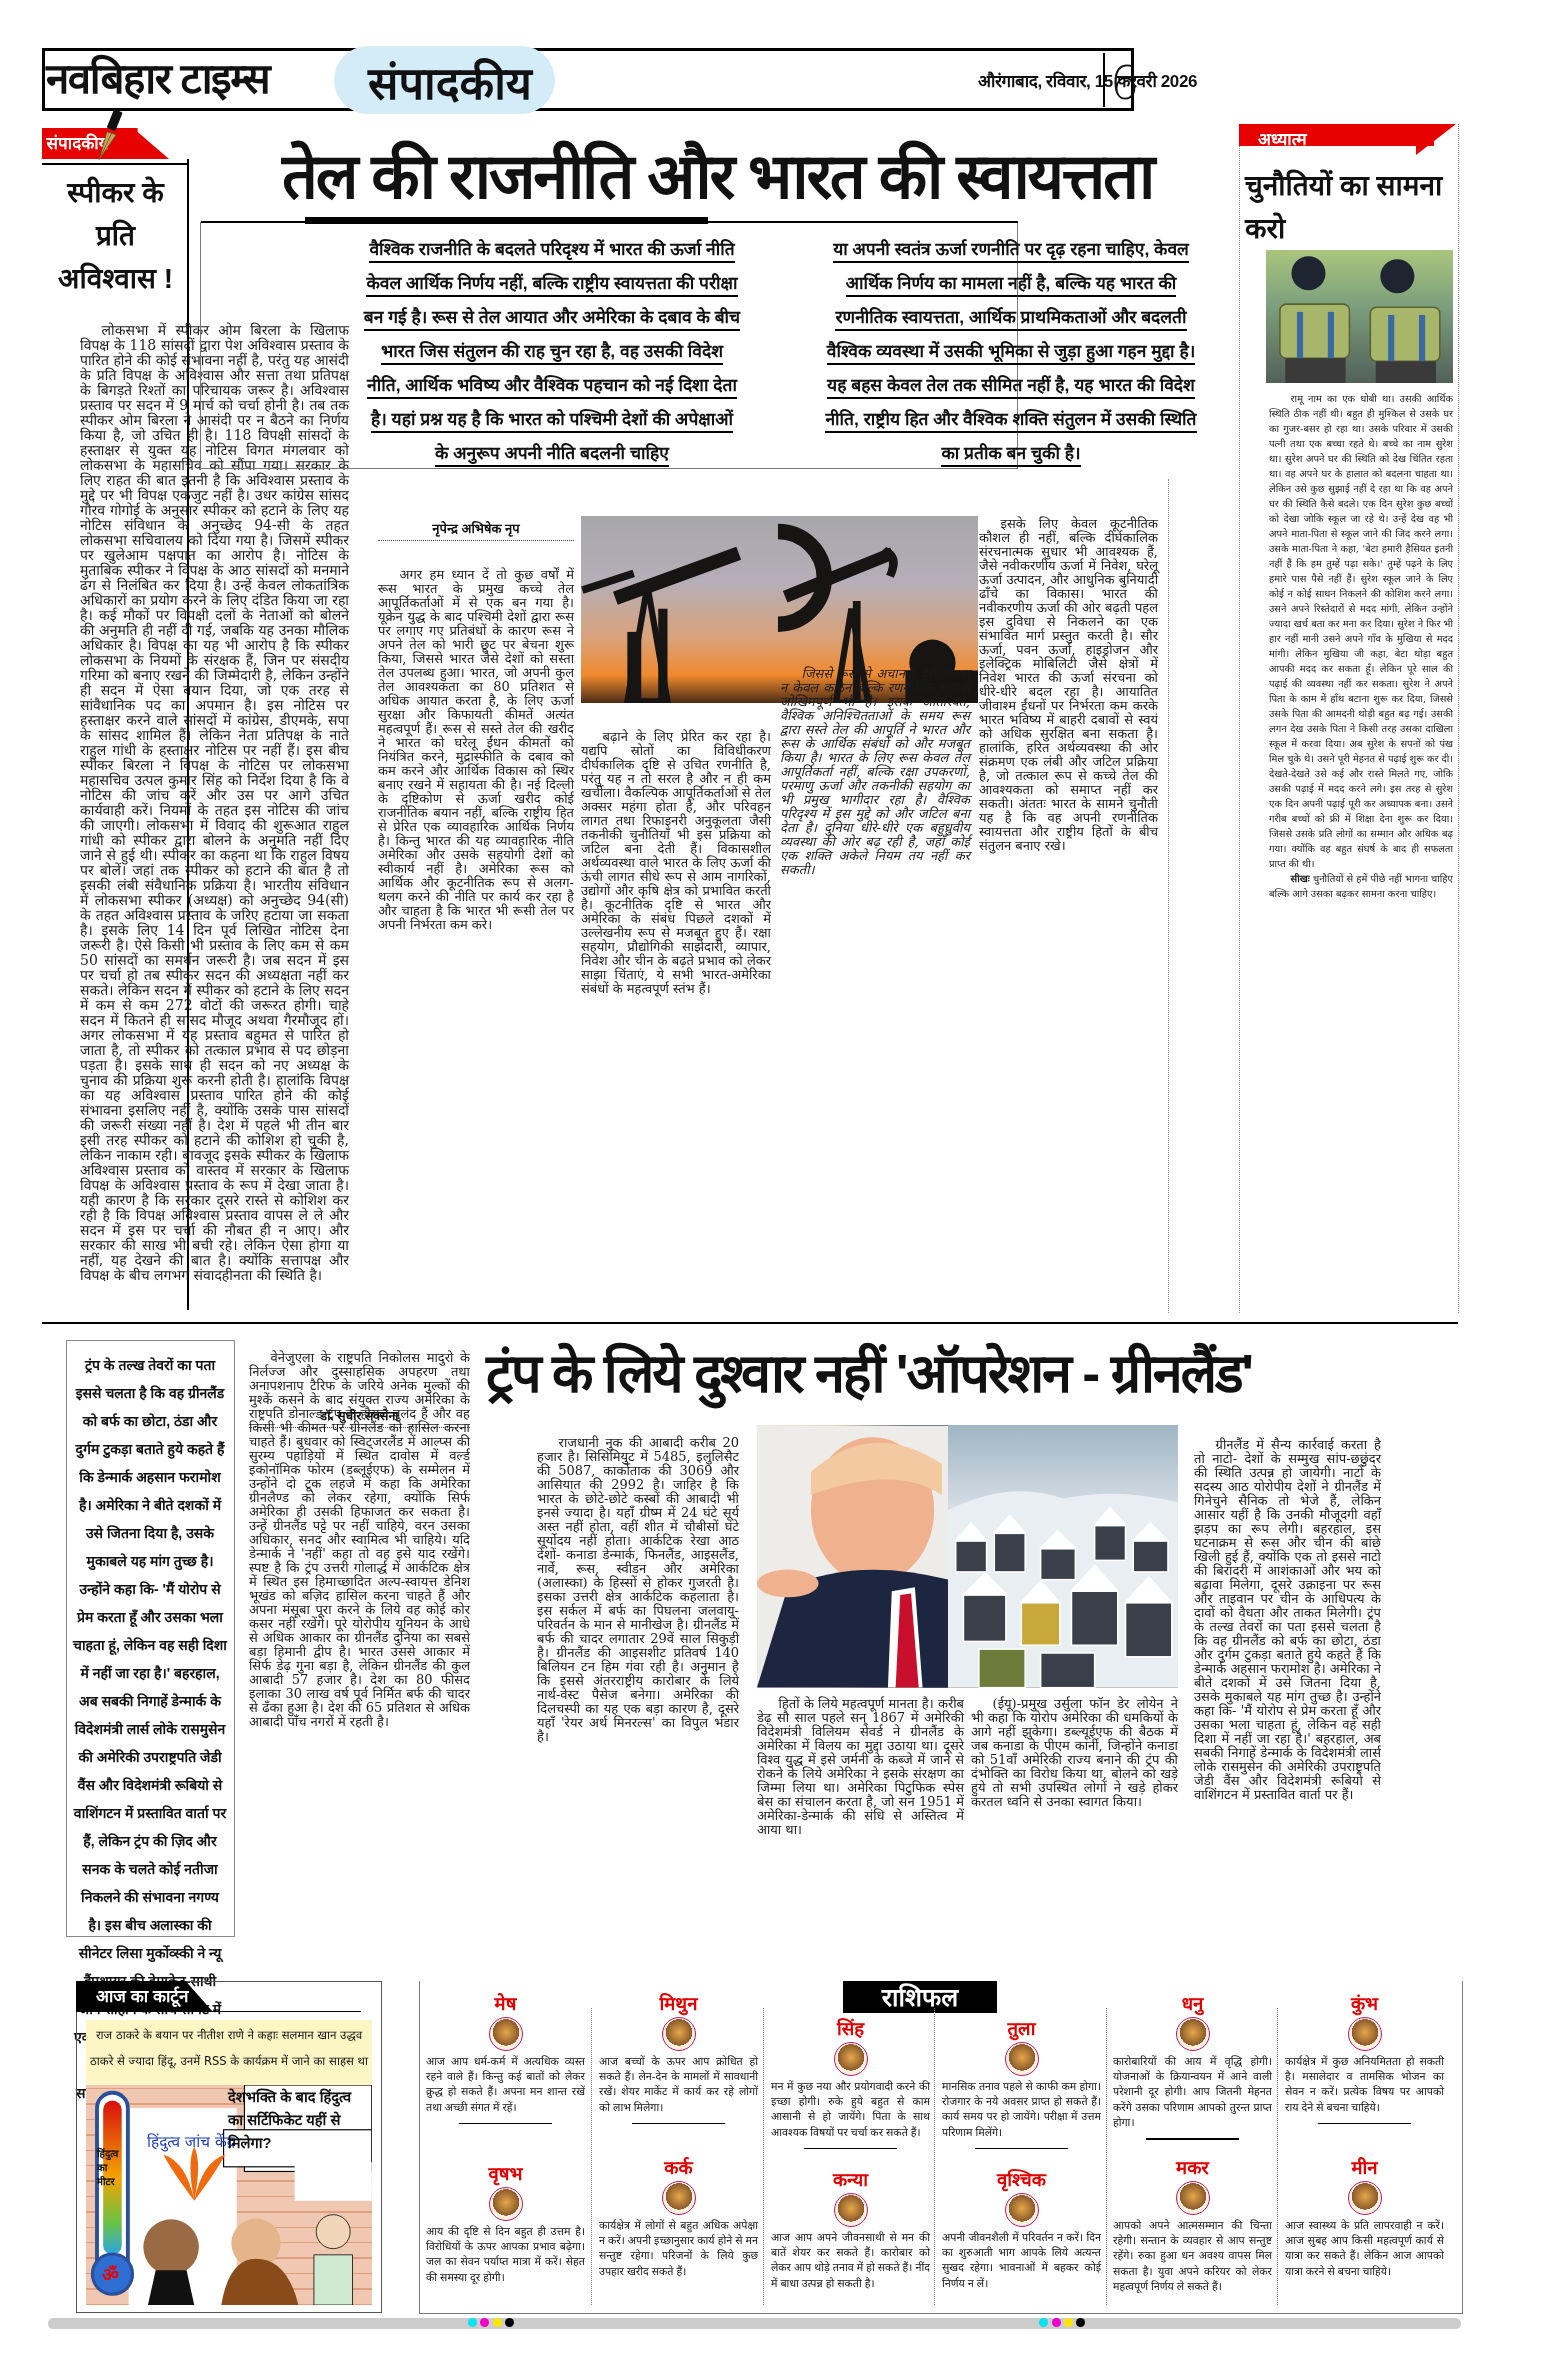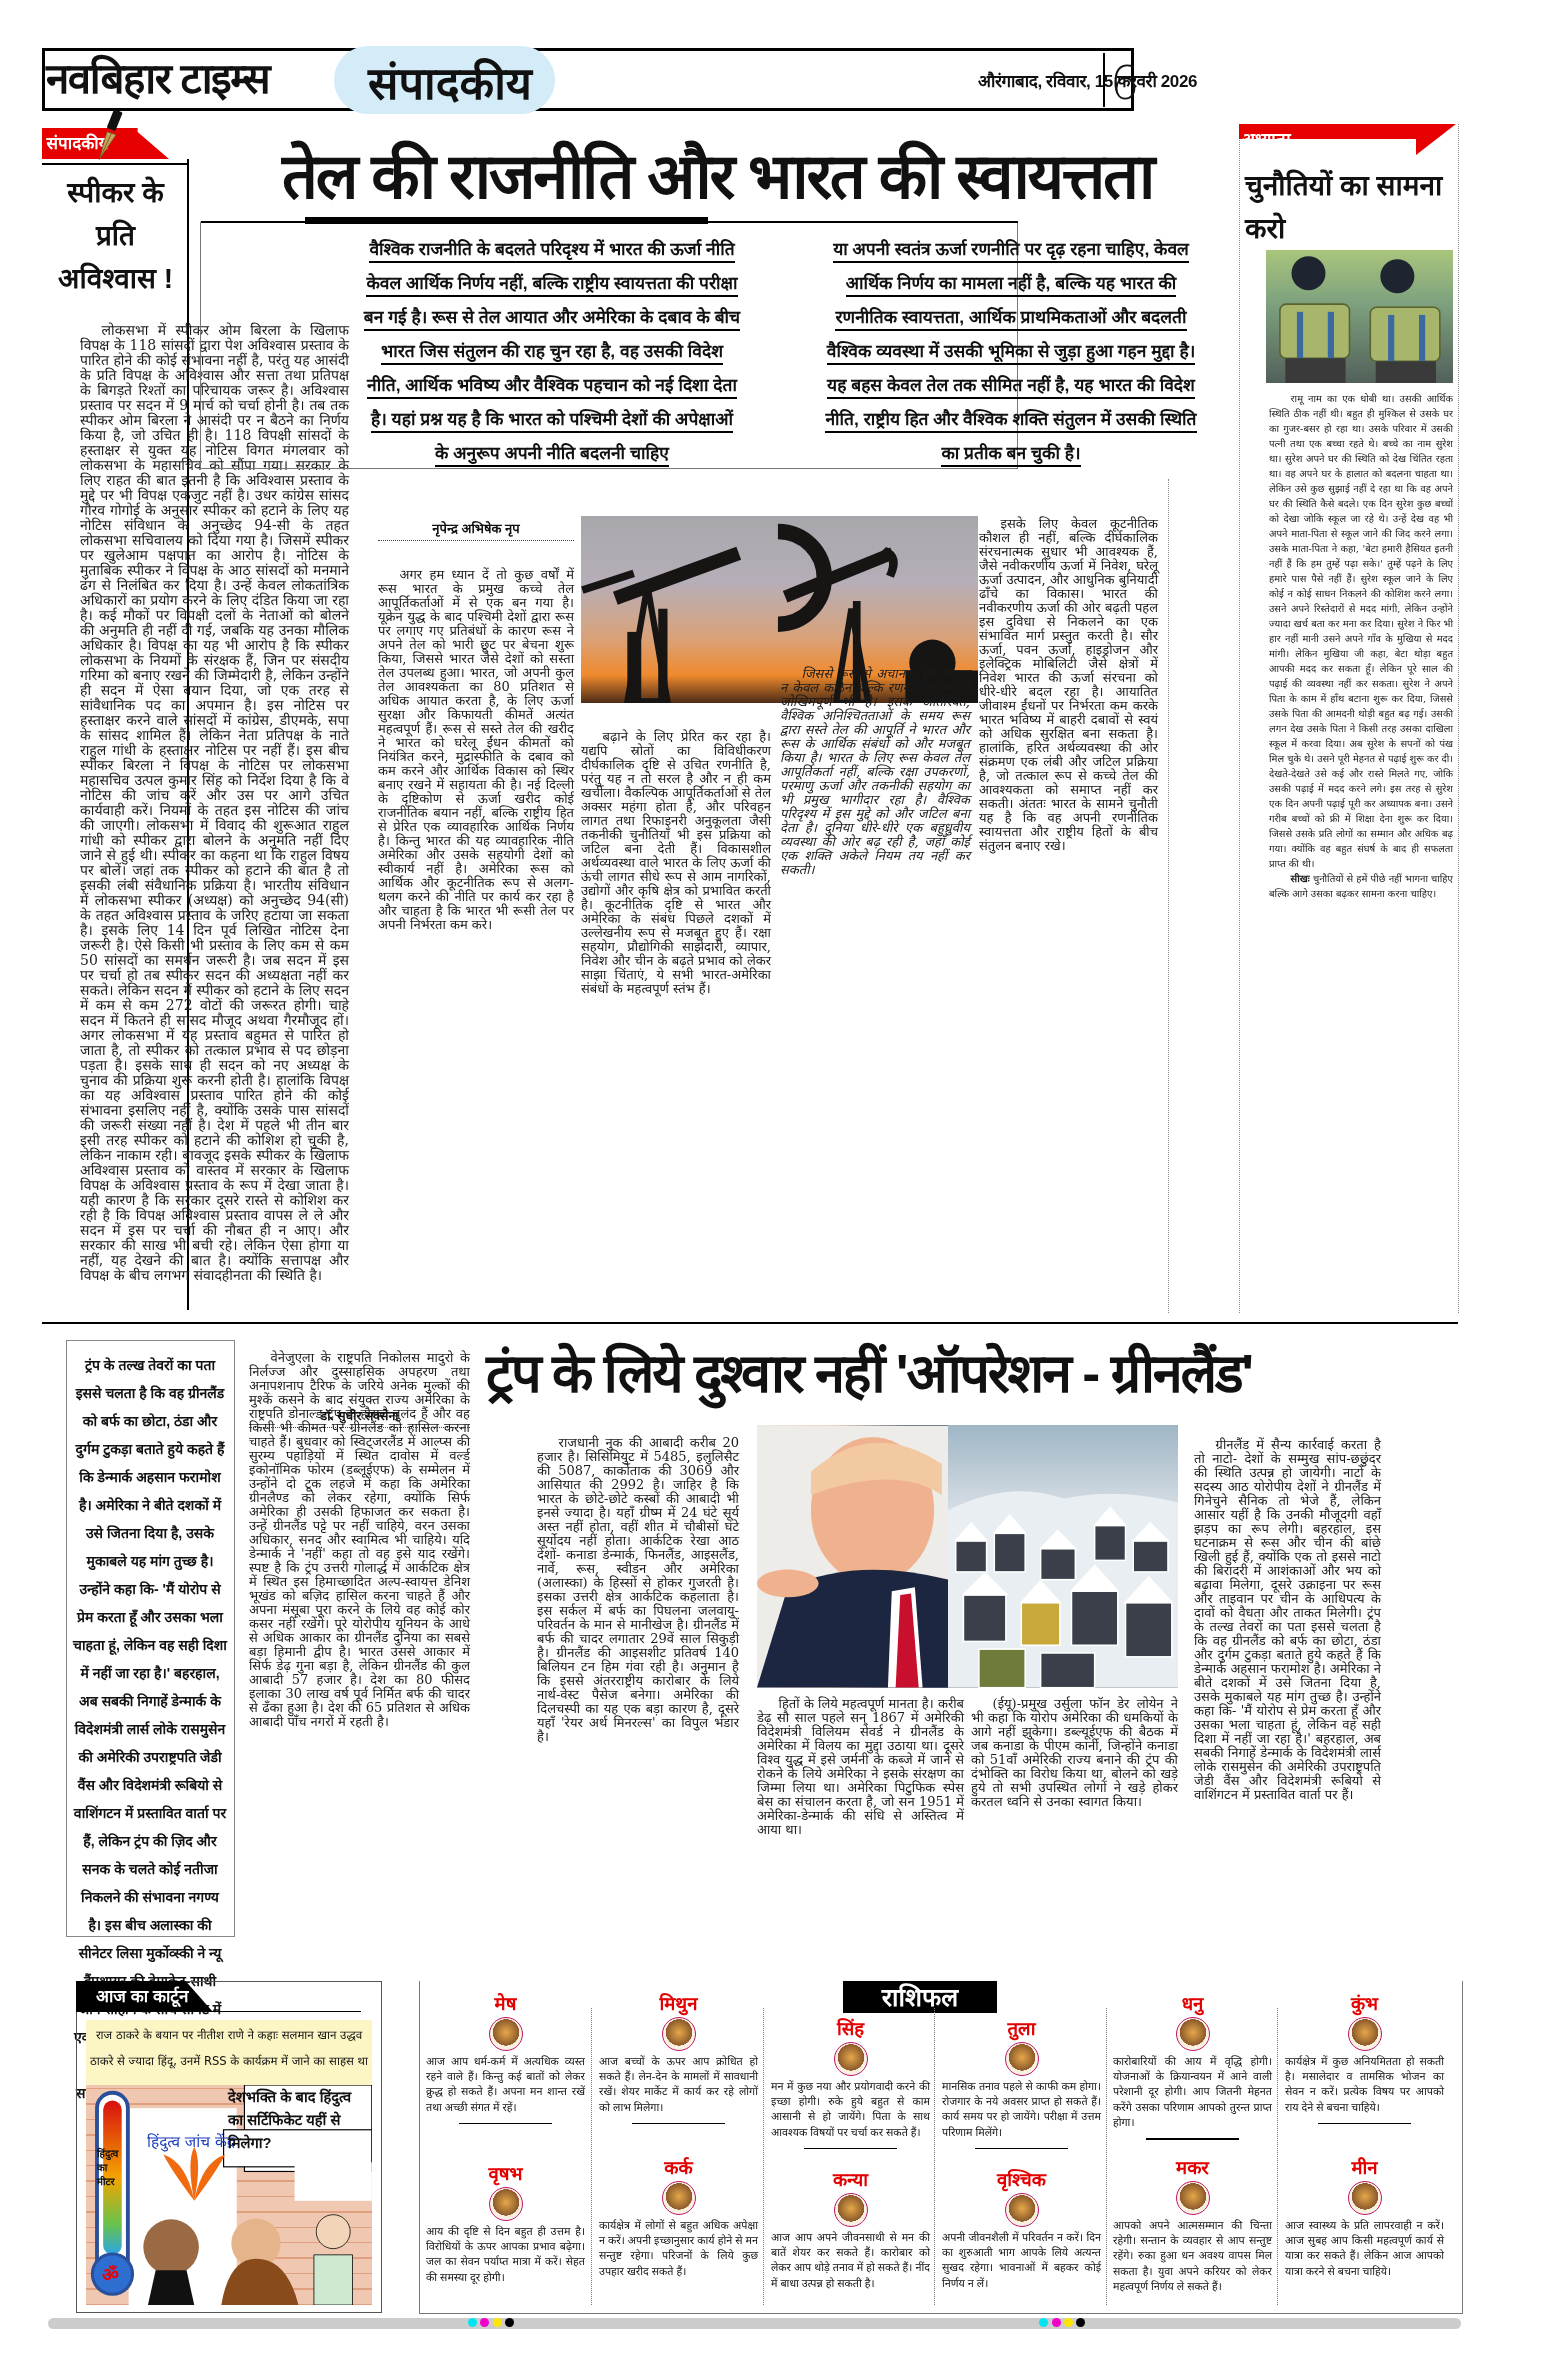--- a/index.html
+++ b/index.html
@@ -39,21 +39,21 @@
   #oil-image{left:581px;top:516px;width:397px;height:187px;background:linear-gradient(180deg,#a7a7ab 0%,#b6aeb8 35%,#d9a27a 65%,#f08a2e 85%,#4c2c16 100%);overflow:hidden;}
   #oil-image svg{position:absolute;left:0;top:0;}
   .col{position:absolute;}
   #oil-c1{left:378px;top:568px;width:196px;}
   #oil-c2{left:581px;top:710px;width:190px;margin-top:20px;}
   #oil-c3{left:780px;top:667px;width:190px;font-style:italic;}
   #oil-c4{left:979px;top:517px;width:179px;}
   #col-divider-oil{left:1168px;top:479px;width:0.8px;height:834px;border-left:0.8px dotted #888;}
   
   #adh-box{left:1239px;top:124px;width:218px;height:1189px;border-left:0.8px dotted #888;border-right:0.8px dotted #888;}
-  #adh-tag{left:1239px;top:124px;width:176px;height:15px;font-size:17px;line-height:31px;padding-left:3px;}
+  #adh-tag{left:1239px;top:124px;width:176px;height:22px;font-size:17px;line-height:31px;padding-left:19px;}
   #adh-tri{left:1416px;top:124px;width:0;height:0;border-bottom:31px solid transparent;border-left:40px solid #e60000;}
   #adh-title{left:1245px;top:164px;width:208px;font-size:28px;line-height:43px;font-weight:bold;font-family:"Liberation Sans",sans-serif;}
   #kids-image{left:1266px;top:250px;width:187px;height:133px;background:linear-gradient(180deg,#a9c57c 0%,#7ea17e 40%,#52605a 100%);overflow:hidden;}
   #adh-body{left:1269px;top:391px;width:184px;font-size:9.8px;line-height:15px;}
   #adh-lesson{font-weight:bold;}
   
   #mid-rule{left:42px;top:1322px;width:1416px;height:1.5px;background:#000;}
   
   #pullquote-box{left:66px;top:1340px;width:167px;height:595px;border:0.8px solid #888;}
   #pullquote{left:73px;top:1351px;width:154px;text-align:center;font-family:"Liberation Sans",sans-serif;font-weight:bold;font-size:14px;line-height:28px;}

